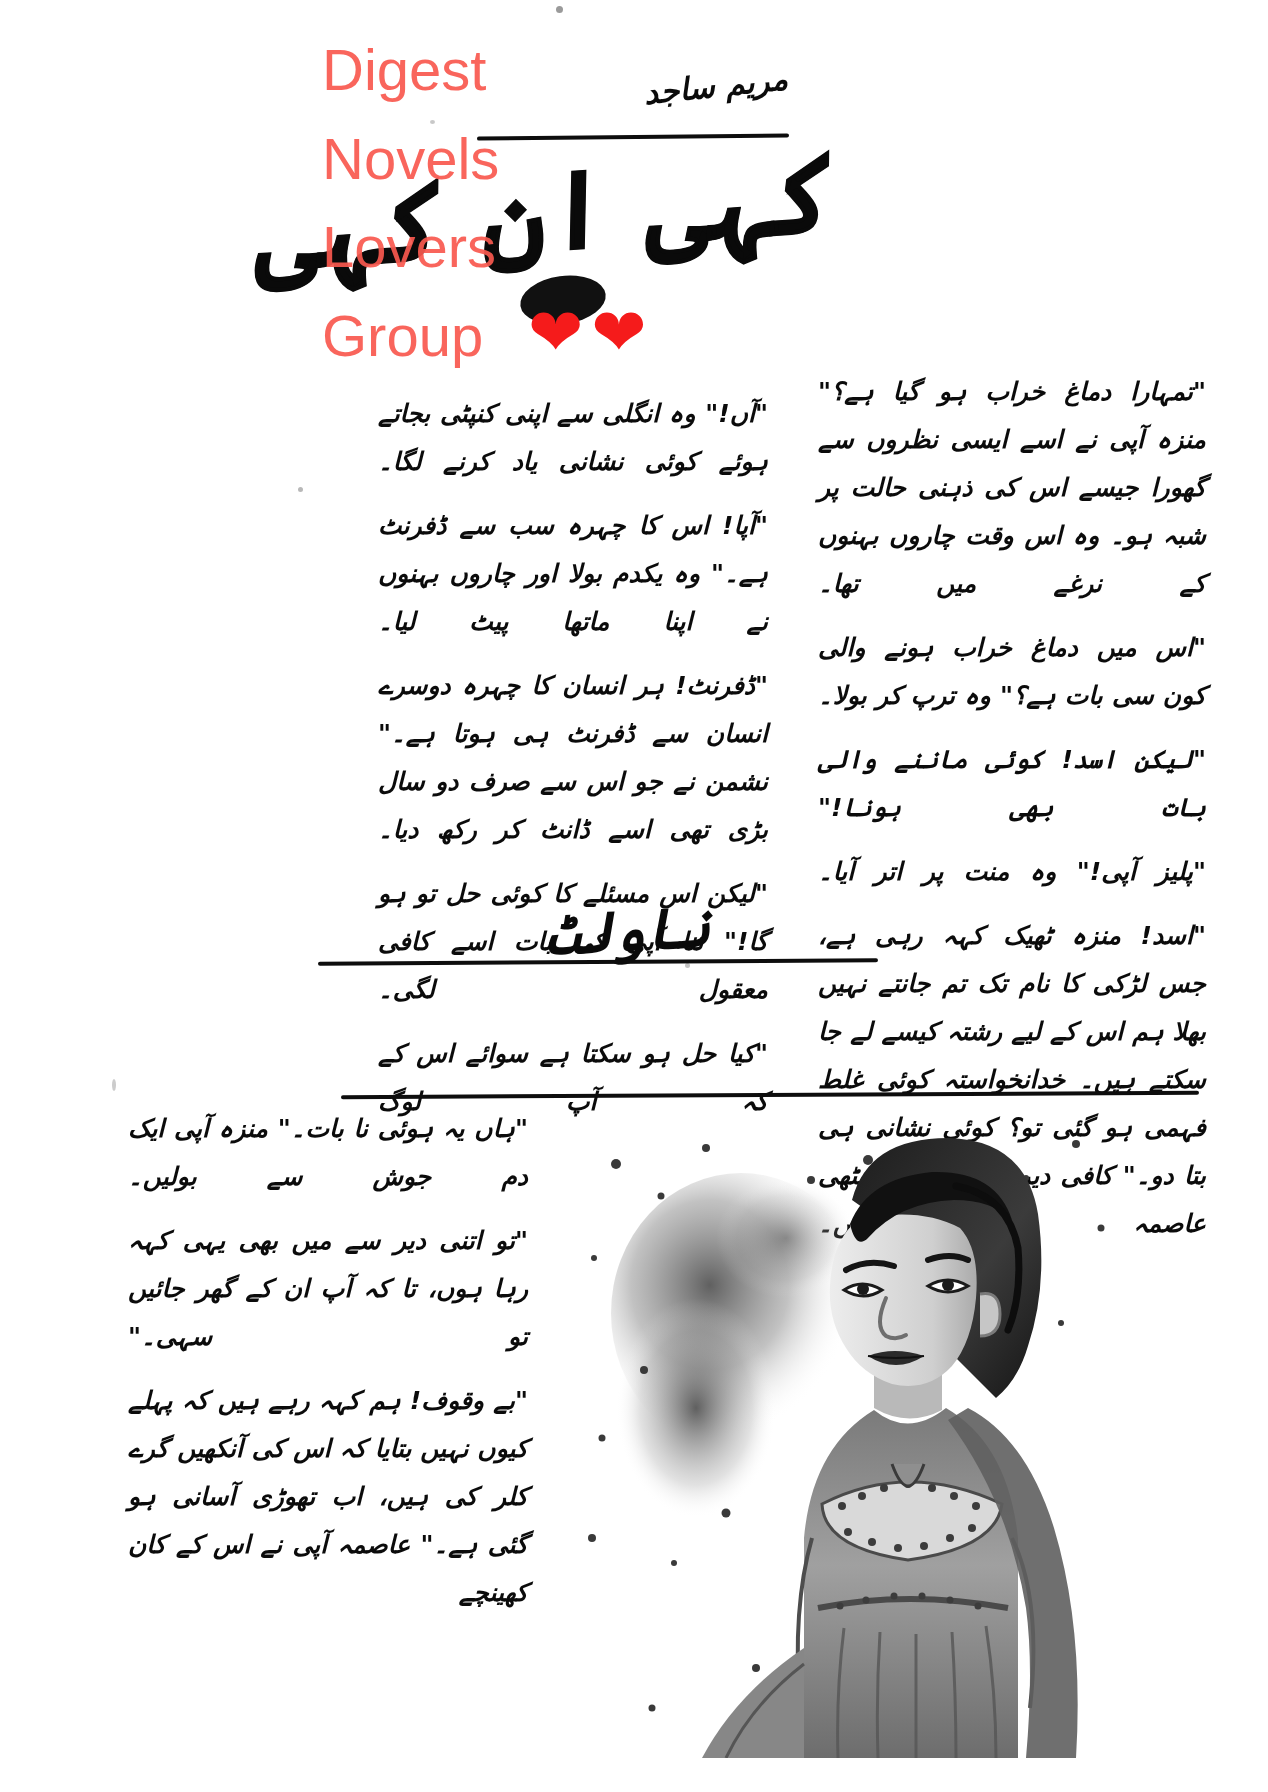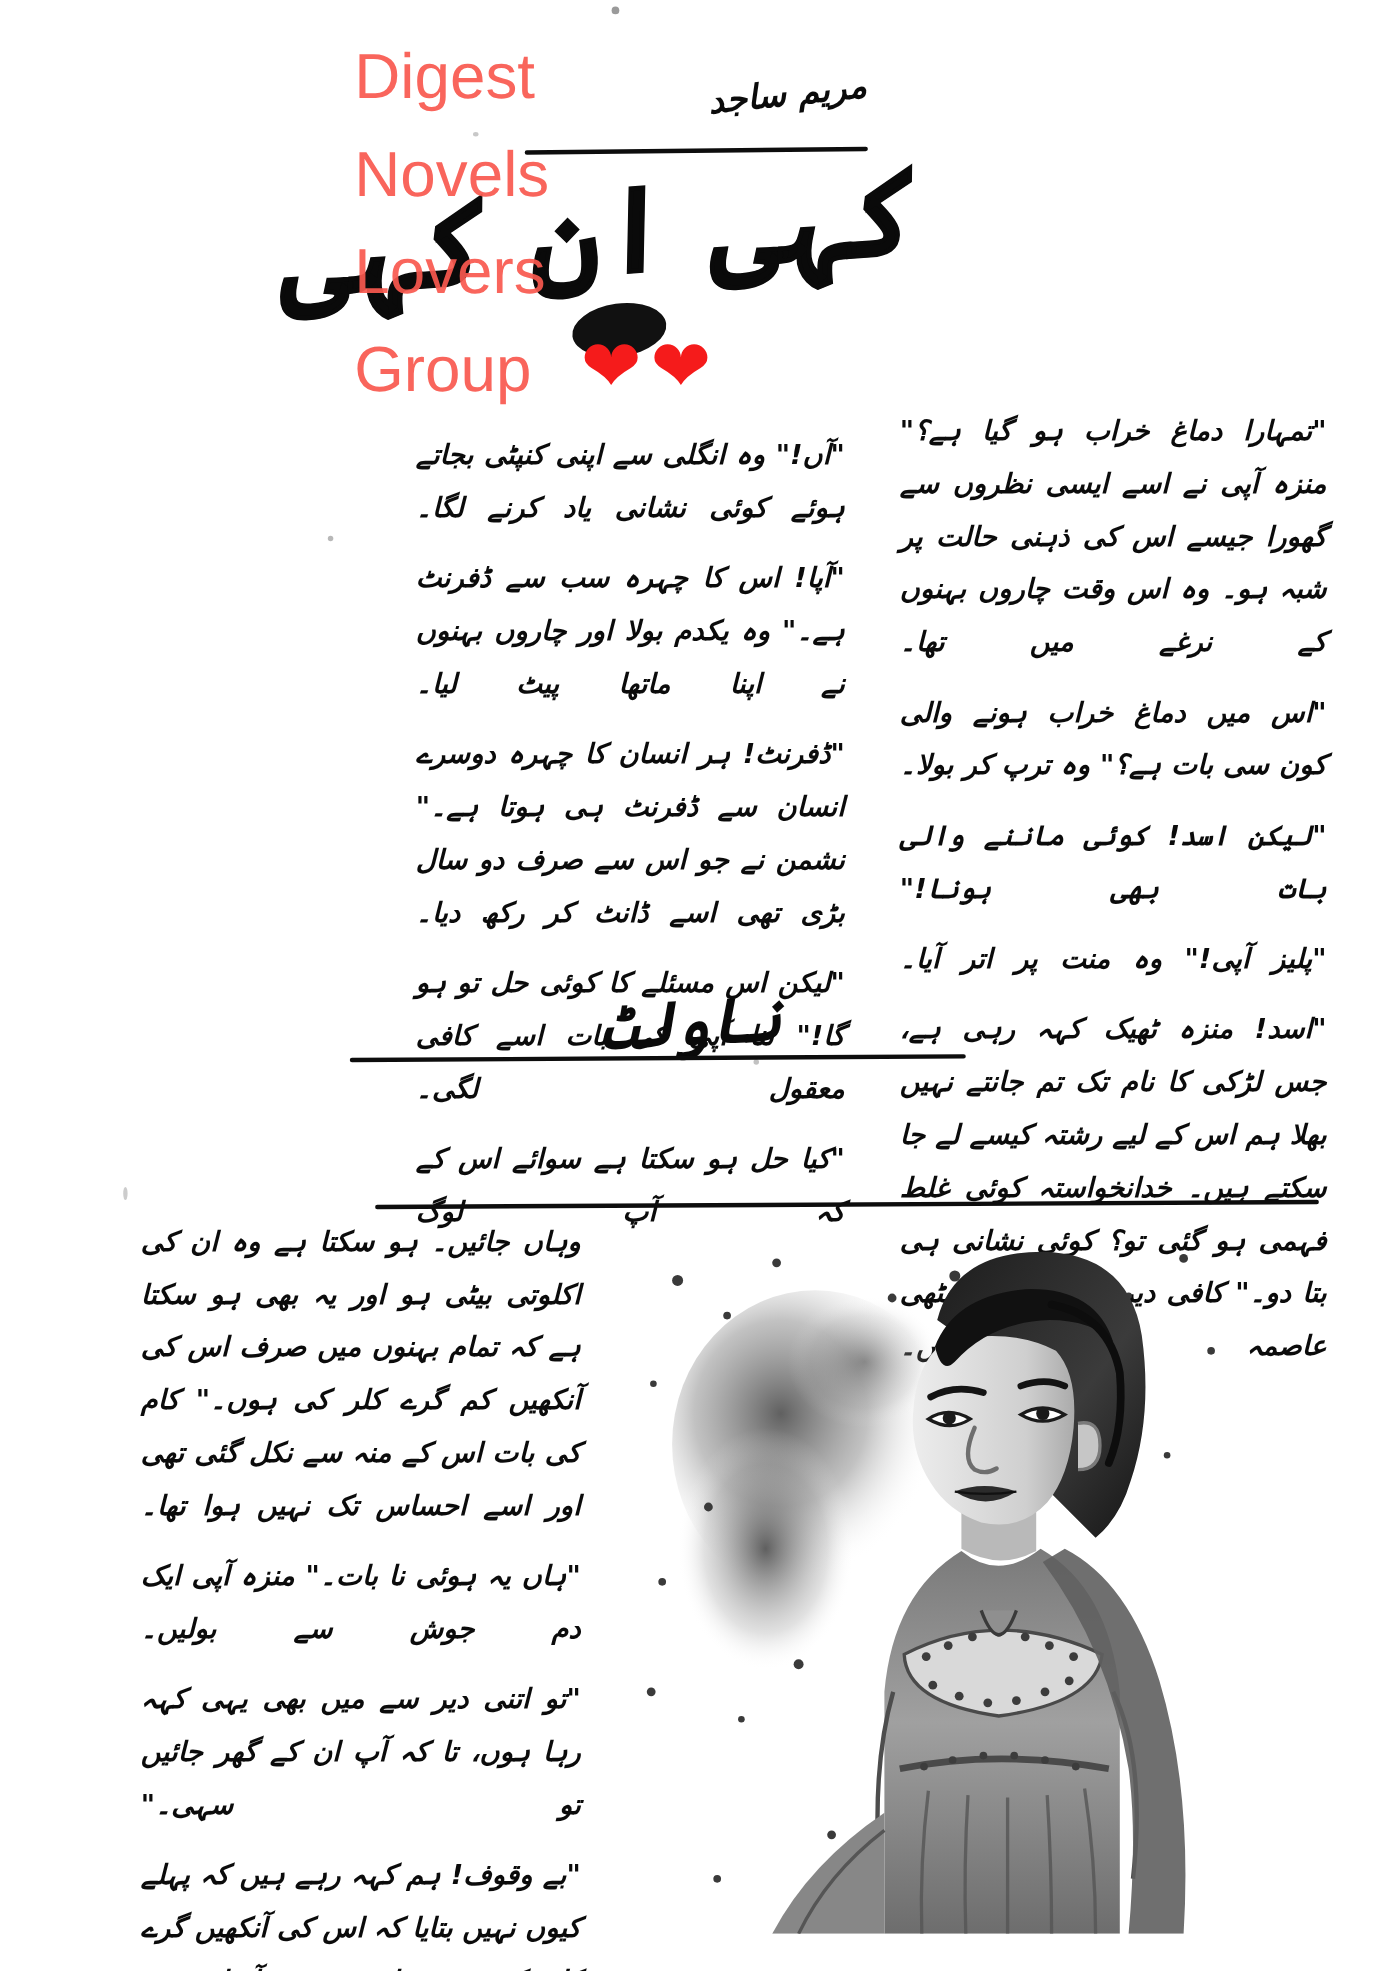--- a/index.html
+++ b/index.html
@@ -152,21 +152,20 @@
     <p class="para">"ڈفرنٹ! ہر انسان کا چہرہ دوسرے انسان سے ڈفرنٹ ہی ہوتا ہے۔" نشمن نے جو اس سے صرف دو سال بڑی تھی اسے ڈانٹ کر رکھ دیا۔</p>
     <p class="para">"لیکن اس مسئلے کا کوئی حل تو ہو گا!" ثنا آپی کی بات اسے کافی معقول لگی۔</p>
     <p class="para">"کیا حل ہو سکتا ہے سوائے اس کے کہ آپ لوگ</p>
   </div>
 
   <div class="divider-word urdu">ناولٹ</div>
   <div class="rule-mid"></div>
   <div class="rule-low"></div>
 
   <div class="urdu col-bottom-left">
-    <p class="para">وہاں جائیں۔ ہو سکتا ہے وہ ان کی اکلوتی بیٹی ہو اور یہ بھی ہو سکتا ہے کہ تمام بہنوں میں صرف اس کی آنکھیں کم گرے کلر کی ہوں۔" کام کی بات اس کے منہ سے نکل گئی تھی اور اسے احساس تک نہیں ہوا تھا۔</p>
     <p class="para">"ہاں یہ ہوئی نا بات۔" منزہ آپی ایک دم جوش سے بولیں۔</p>
     <p class="para">"تو اتنی دیر سے میں بھی یہی کہہ رہا ہوں، تا کہ آپ ان کے گھر جائیں تو سہی۔"</p>
     <p class="para">"بے وقوف! ہم کہہ رہے ہیں کہ پہلے کیوں نہیں بتایا کہ اس کی آنکھیں گرے کلر کی ہیں، اب تھوڑی آسانی ہو گئی ہے۔" عاصمہ آپی نے اس کے کان کھینچے</p>
   </div>
 
   <div class="illus">
     <svg viewBox="0 0 560 650" xmlns="http://www.w3.org/2000/svg" aria-hidden="true">
       <defs>
         <radialGradient id="spl" cx="38%" cy="40%" r="55%">
           <stop offset="0%" stop-color="#444" stop-opacity="0.85"></stop>

